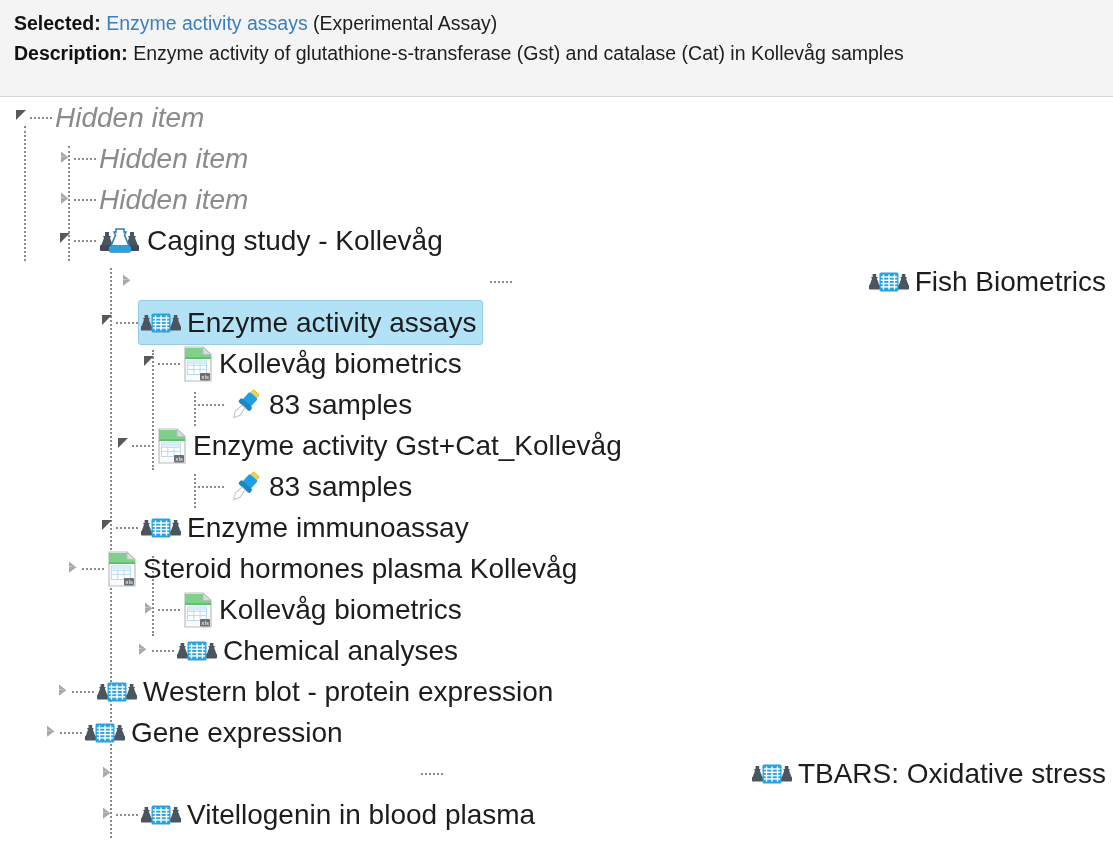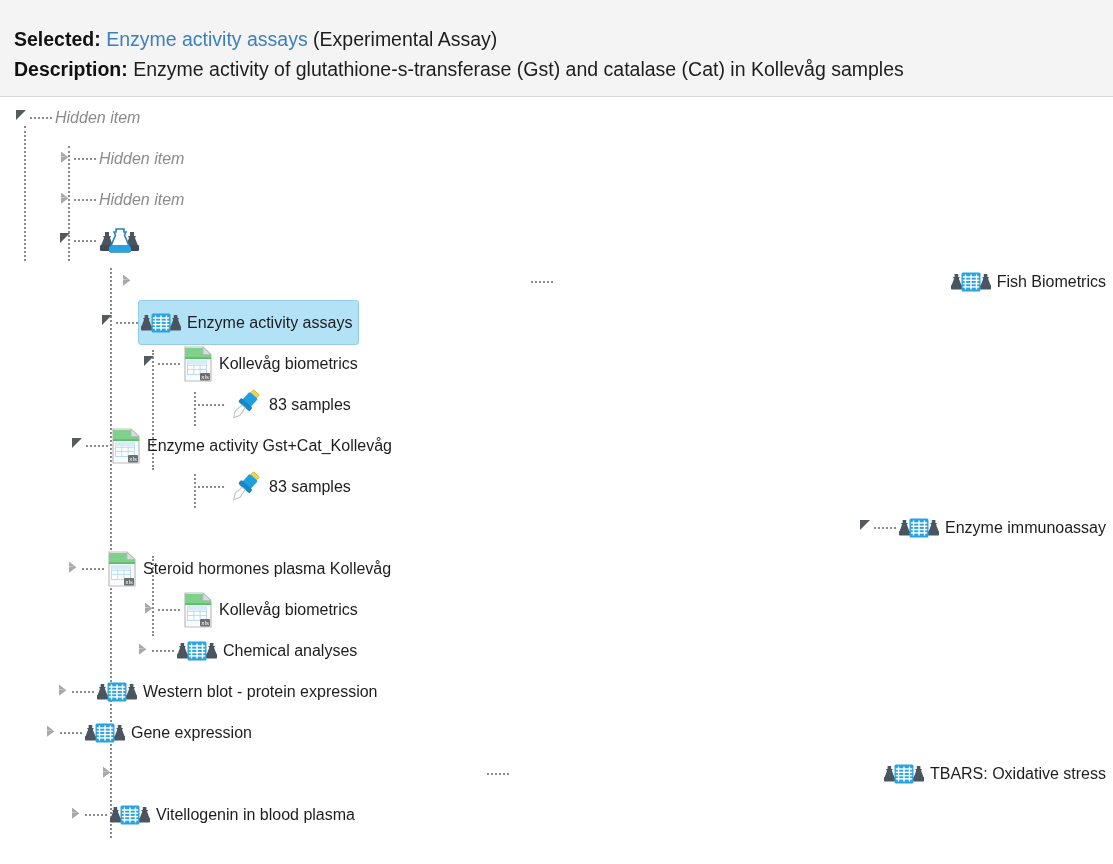--- a/index.html
+++ b/index.html
@@ -12,21 +12,21 @@
     height: 864px;
     font-family: "Liberation Sans", sans-serif;
     color: #222222;
     overflow: hidden;
   }
 
   
   #info-header {
     background: #f4f4f4;
     border-bottom: 1px solid #d8d8d8;
-    padding: 24px 0 10px 14px;
+    padding: 8px 0 10px 14px;
     box-sizing: border-box;
     height: 97px;
   }
   .info-line {
     font-size: 19.5px;
     line-height: 30px;
     white-space: nowrap;
     color: #1d1d1d;
   }
   .info-label {
@@ -124,21 +124,21 @@
   
   .icon {
     flex: 0 0 auto;
     display: inline-block;
     position: relative;
     margin-right: 6px;
   }
   .icon svg { display: block; }
 
   .label {
-    font-size: 16px;
+    font-size: 28px;
     color: #1d1d1d;
     line-height: 41px;
   }
   .label.hidden-item {
     font-style: italic;
     color: #8b8b8b;
   }
 
   .node {
     display: inline-flex;
@@ -211,20 +211,21 @@
         <path d="M29 8h2V4h4v4h2l-1 2 4 10a1.5 1.5 0 0 1-1.4 2H27.4A1.5 1.5 0 0 1 26 20L30 10z"></path>
       </g>
       <rect x="26" y="17" width="14" height="6" rx="1" fill="#3f4a55"></rect>
       <g>
         <path d="M15 4h2V1h8v3h2l-1.5 3 6 14.5A2 2 0 0 1 29.6 24H12.4a2 2 0 0 1-1.9-2.5L16.5 7z" fill="#ffffff" stroke="#2f80b8" stroke-width="1.6"></path>
         <path d="M13 17h16.5l2.2 5H10.8z" fill="#29a3e0"></path>
         <rect x="10" y="18.5" width="22" height="5.5" rx="1.2" fill="#29a3e0"></rect>
       </g>
     </svg>
         </span>
+        <span class="label">Caging study - Kollevåg</span>
       </span>
     </div>
     <div class="row" style="padding-left: 120px; justify-content: space-between;">
       <span class="expander collapsed"></span>
       <span class="hconn"></span>
       <span class="node">
         <span class="icon">
           <svg width="40" height="26" viewBox="0 0 40 26">
       <g fill="#4a5560">
         <path d="M2 8h1.6V5h3.6v3H8.8l-.9 1.8 3 7.6A1.2 1.2 0 0 1 9.8 19H1.2A1.2 1.2 0 0 1 .1 17.4L3 9.8z"></path>
@@ -313,21 +314,21 @@
         <rect x="14" y="1" width="8" height="4" rx="1" fill="#f2d64a" stroke="#cdae25" stroke-width="0.8"></rect>
         <rect x="12.5" y="5" width="11" height="12" rx="1.5" fill="#1e9fe0"></rect>
         <rect x="10.5" y="15" width="15" height="5" rx="1.5" fill="#1787c6"></rect>
         <path d="M16 20h4l1.2 9-3.2 6-3.2-6z" fill="#ffffff" stroke="#bcc3c8" stroke-width="1"></path>
       </g>
     </svg>
         </span>
         <span class="label">83 samples</span>
       </span>
     </div>
-    <div class="row" style="padding-left: 70px;">
+    <div class="row" style="padding-left: 116px;">
       <span class="expander expanded"></span>
       <span class="hconn"></span>
       <span class="node">
         <span class="icon">
           <svg width="30" height="36" viewBox="0 0 30 36">
       <path d="M2 1h18l8 7.5V35H2z" fill="#fbfbfb" stroke="#b9bdc0" stroke-width="1.2"></path>
       <path d="M2 2h18l8 7v4H2z" fill="#5bbf69"></path>
       <path d="M2 2h18l8 7v2.2L2 11.2z" fill="#7fd08a"></path>
       <path d="M20 1l8 7.5h-8z" fill="#d8dcde" stroke="#b9bdc0" stroke-width="1"></path>
       <rect x="4.5" y="15" width="19" height="13.5" fill="#ffffff" stroke="#b7dcef" stroke-width="1"></rect>
@@ -355,21 +356,21 @@
         <rect x="14" y="1" width="8" height="4" rx="1" fill="#f2d64a" stroke="#cdae25" stroke-width="0.8"></rect>
         <rect x="12.5" y="5" width="11" height="12" rx="1.5" fill="#1e9fe0"></rect>
         <rect x="10.5" y="15" width="15" height="5" rx="1.5" fill="#1787c6"></rect>
         <path d="M16 20h4l1.2 9-3.2 6-3.2-6z" fill="#ffffff" stroke="#bcc3c8" stroke-width="1"></path>
       </g>
     </svg>
         </span>
         <span class="label">83 samples</span>
       </span>
     </div>
-    <div class="row" style="padding-left: 100px; justify-content: flex-end;">
+    <div class="row" style="padding-left: 100px;">
       <span class="expander expanded"></span>
       <span class="hconn"></span>
       <span class="node">
         <span class="icon">
           <svg width="40" height="26" viewBox="0 0 40 26">
       <g fill="#4a5560">
         <path d="M2 8h1.6V5h3.6v3H8.8l-.9 1.8 3 7.6A1.2 1.2 0 0 1 9.8 19H1.2A1.2 1.2 0 0 1 .1 17.4L3 9.8z"></path>
         <rect x="0" y="16" width="11" height="4.5" rx="0.8"></rect>
       </g>
       <g fill="#4a5560">
@@ -550,21 +551,21 @@
         <line x1="11.8" y1="8.0" x2="28.2" y2="8.0"></line>
         <line x1="11.8" y1="11.3" x2="28.2" y2="11.3"></line>
         <line x1="11.8" y1="14.6" x2="28.2" y2="14.6"></line>
         <line x1="11.8" y1="17.9" x2="28.2" y2="17.9"></line>
       </g>
     </svg>
         </span>
         <span class="label">TBARS: Oxidative stress</span>
       </span>
     </div>
-    <div class="row" style="padding-left: 69px;">
+    <div class="row" style="padding-left: 100px;">
       <span class="expander collapsed"></span>
       <span class="hconn"></span>
       <span class="node">
         <span class="icon">
           <svg width="40" height="26" viewBox="0 0 40 26">
       <g fill="#4a5560">
         <path d="M2 8h1.6V5h3.6v3H8.8l-.9 1.8 3 7.6A1.2 1.2 0 0 1 9.8 19H1.2A1.2 1.2 0 0 1 .1 17.4L3 9.8z"></path>
         <rect x="0" y="16" width="11" height="4.5" rx="0.8"></rect>
       </g>
       <g fill="#4a5560">

